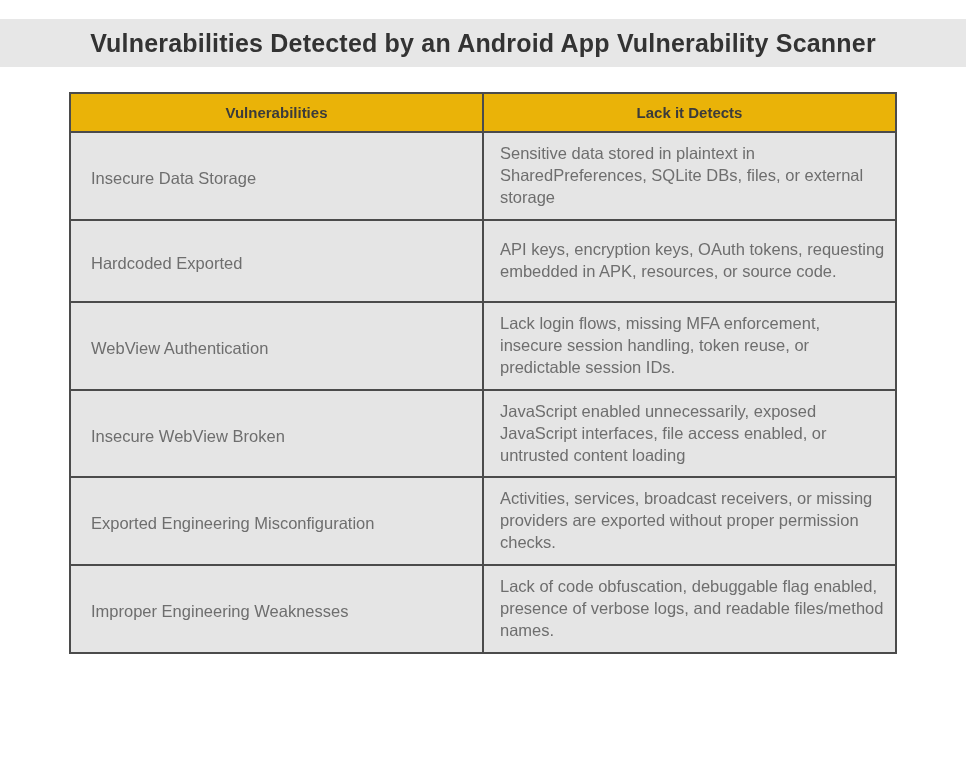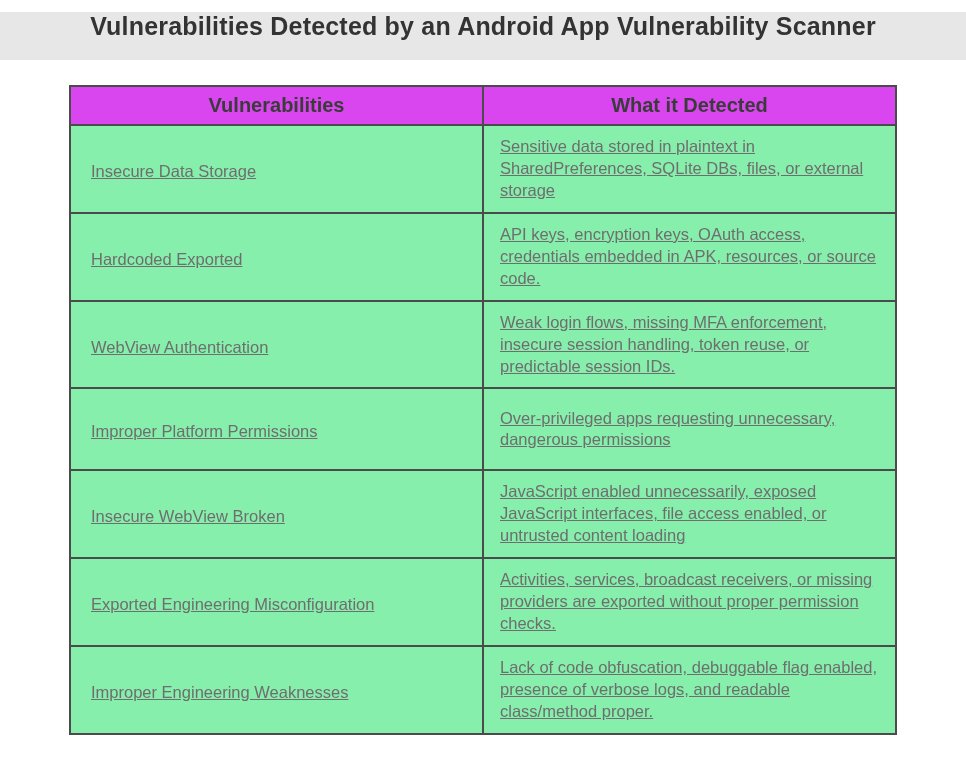--- a/index.html
+++ b/index.html
@@ -4,26 +4,26 @@
 <style>
   * { margin: 0; padding: 0; box-sizing: border-box; }
   html, body {
     width: 966px;
     height: 764px;
     background: #ffffff;
     font-family: "Liberation Sans", sans-serif;
     overflow: hidden;
   }
   .title-band {
-    margin-top: 12px;
+    margin-top: 19px;
     width: 966px;
     height: 48px;
     background: #e7e7e7;
     display: flex;
-    align-items: flex-start;
+    align-items: center;
     justify-content: center;
   }
   .page-title {
     font-size: 25px;
     font-weight: bold;
     color: #333333;
     letter-spacing: 0.2px;
     white-space: nowrap;
   }
   .table-wrap {
@@ -33,83 +33,78 @@
   table.vuln-table {
     width: 100%;
     border-collapse: collapse;
     table-layout: fixed;
   }
   .vuln-table th,
   .vuln-table td {
     border: 2px solid #4b4b4b;
   }
   .vuln-table th {
-    background: #d946ef;
+    background: #eab308;
     height: 39px;
-    font-size: 20px;
+    font-size: 15px;
     font-weight: bold;
     color: #3b3b3b;
     text-align: center;
     vertical-align: middle;
   }
   .vuln-table td {
     height: 82px;
     font-size: 16.5px;
     color: #6e6e6e;
     vertical-align: middle;
     line-height: 1.33;
-    background: #86efac;
-    text-decoration: underline;
+    background: #e5e5e5;
   }
   .vuln-table td.cell-vuln {
     padding: 10px 14px 4px 20px;
   }
   .vuln-table td.cell-detect {
     padding: 10px 10px 10px 16px;
   }
 </style>
 </head>
 <body>
 
 <div class="title-band">
   <div class="page-title">Vulnerabilities Detected by an Android App Vulnerability Scanner</div>
 </div>
 
 <div class="table-wrap">
   <table class="vuln-table">
     <thead>
       <tr>
         <th>Vulnerabilities</th>
-        <th>What it Detected</th>
+        <th>Lack it Detects</th>
       </tr>
     </thead>
     <tbody>
       <tr>
         <td class="cell-vuln">Insecure Data Storage</td>
         <td class="cell-detect">Sensitive data stored in plaintext in SharedPreferences, SQLite DBs, files, or external storage</td>
       </tr>
       <tr>
         <td class="cell-vuln">Hardcoded Exported</td>
-        <td class="cell-detect">API keys, encryption keys, OAuth access, credentials embedded in APK, resources, or source code.</td>
+        <td class="cell-detect">API keys, encryption keys, OAuth tokens, requesting embedded in APK, resources, or source code.</td>
       </tr>
       <tr>
         <td class="cell-vuln">WebView Authentication</td>
-        <td class="cell-detect">Weak login flows, missing MFA enforcement, insecure session handling, token reuse, or predictable session IDs.</td>
-      </tr>
-      <tr>
-        <td class="cell-vuln">Improper Platform Permissions</td>
-        <td class="cell-detect">Over-privileged apps requesting unnecessary, dangerous permissions</td>
+        <td class="cell-detect">Lack login flows, missing MFA enforcement, insecure session handling, token reuse, or predictable session IDs.</td>
       </tr>
       <tr>
         <td class="cell-vuln">Insecure WebView Broken</td>
         <td class="cell-detect">JavaScript enabled unnecessarily, exposed JavaScript interfaces, file access enabled, or untrusted content loading</td>
       </tr>
       <tr>
         <td class="cell-vuln">Exported Engineering Misconfiguration</td>
         <td class="cell-detect">Activities, services, broadcast receivers, or missing providers are exported without proper permission checks.</td>
       </tr>
       <tr>
         <td class="cell-vuln">Improper Engineering Weaknesses</td>
-        <td class="cell-detect">Lack of code obfuscation, debuggable flag enabled, presence of verbose logs, and readable class/method proper.</td>
+        <td class="cell-detect">Lack of code obfuscation, debuggable flag enabled, presence of verbose logs, and readable files/method names.</td>
       </tr>
     </tbody>
   </table>
 </div>
 
 </body></html>

